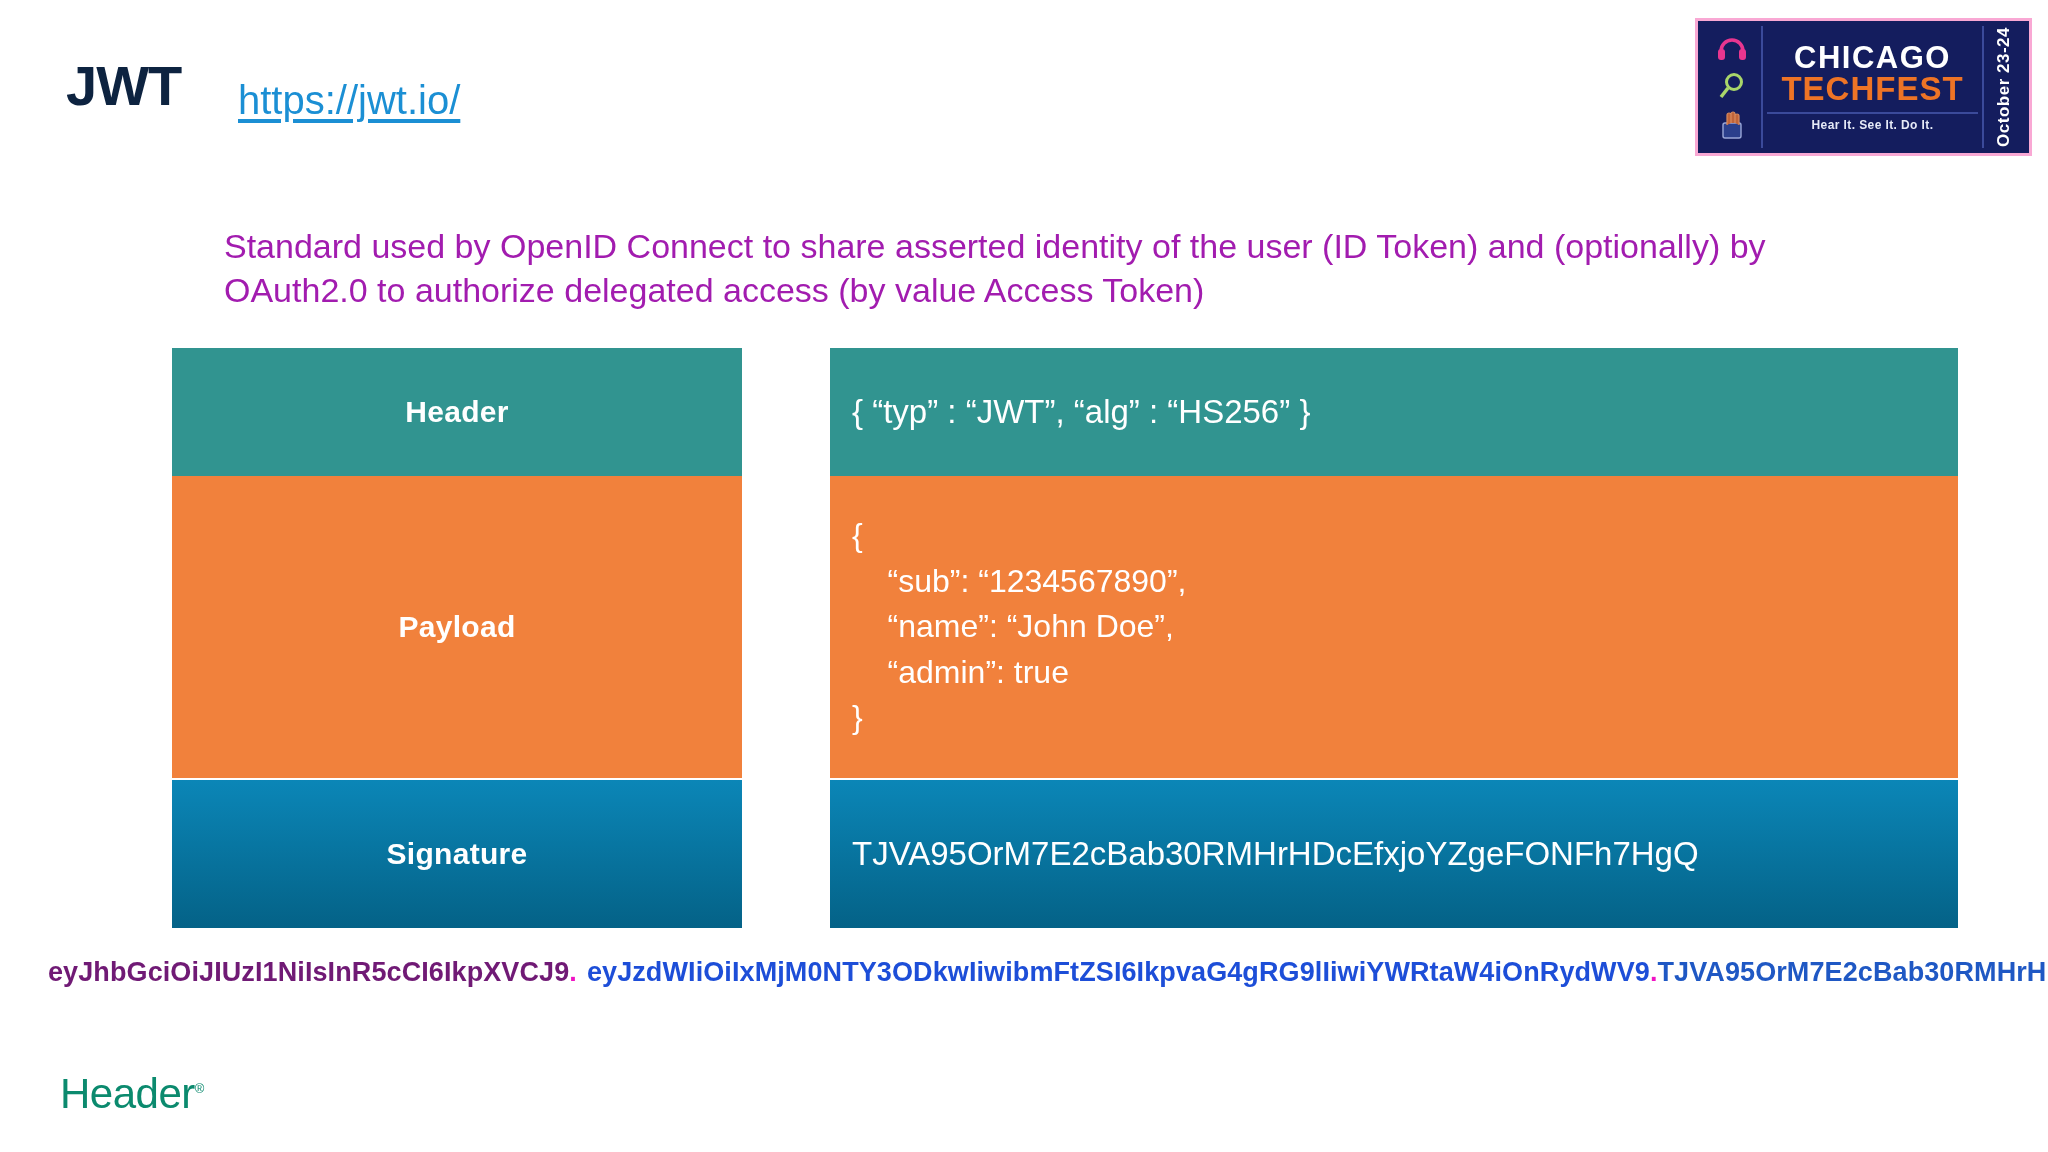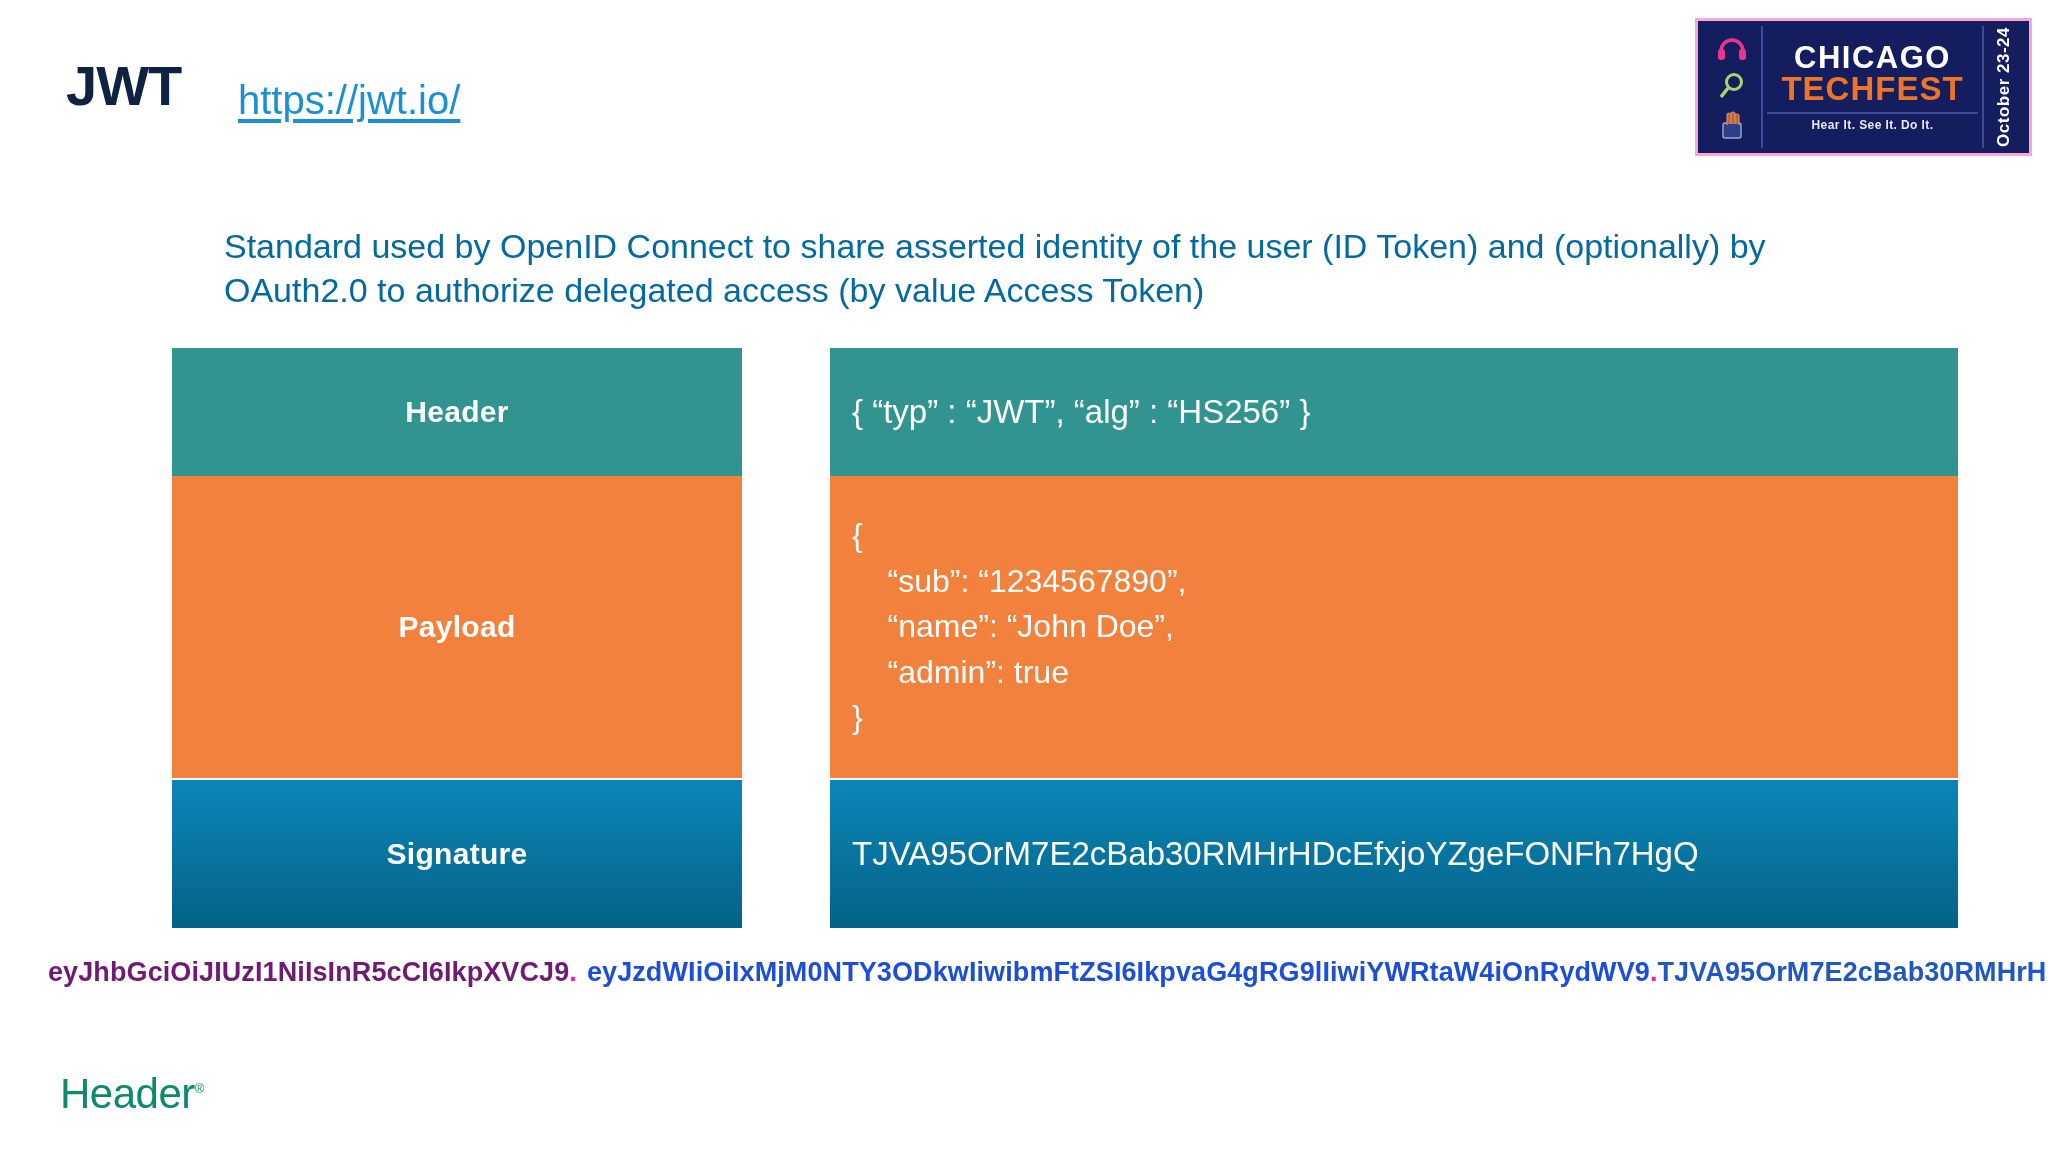--- a/index.html
+++ b/index.html
@@ -113,21 +113,21 @@
   }
 
   
   #description {
     position: absolute;
     left: 224px;
     top: 225px;
     width: 1560px;
     font-size: 34px;
     line-height: 1.28;
-    color: #0369a1;
+    color: #a21caf;
   }
 
   
   #jwt-diagram {
     position: absolute;
     left: 172px;
     top: 348px;
     width: 1786px;
     height: 580px;
   }

